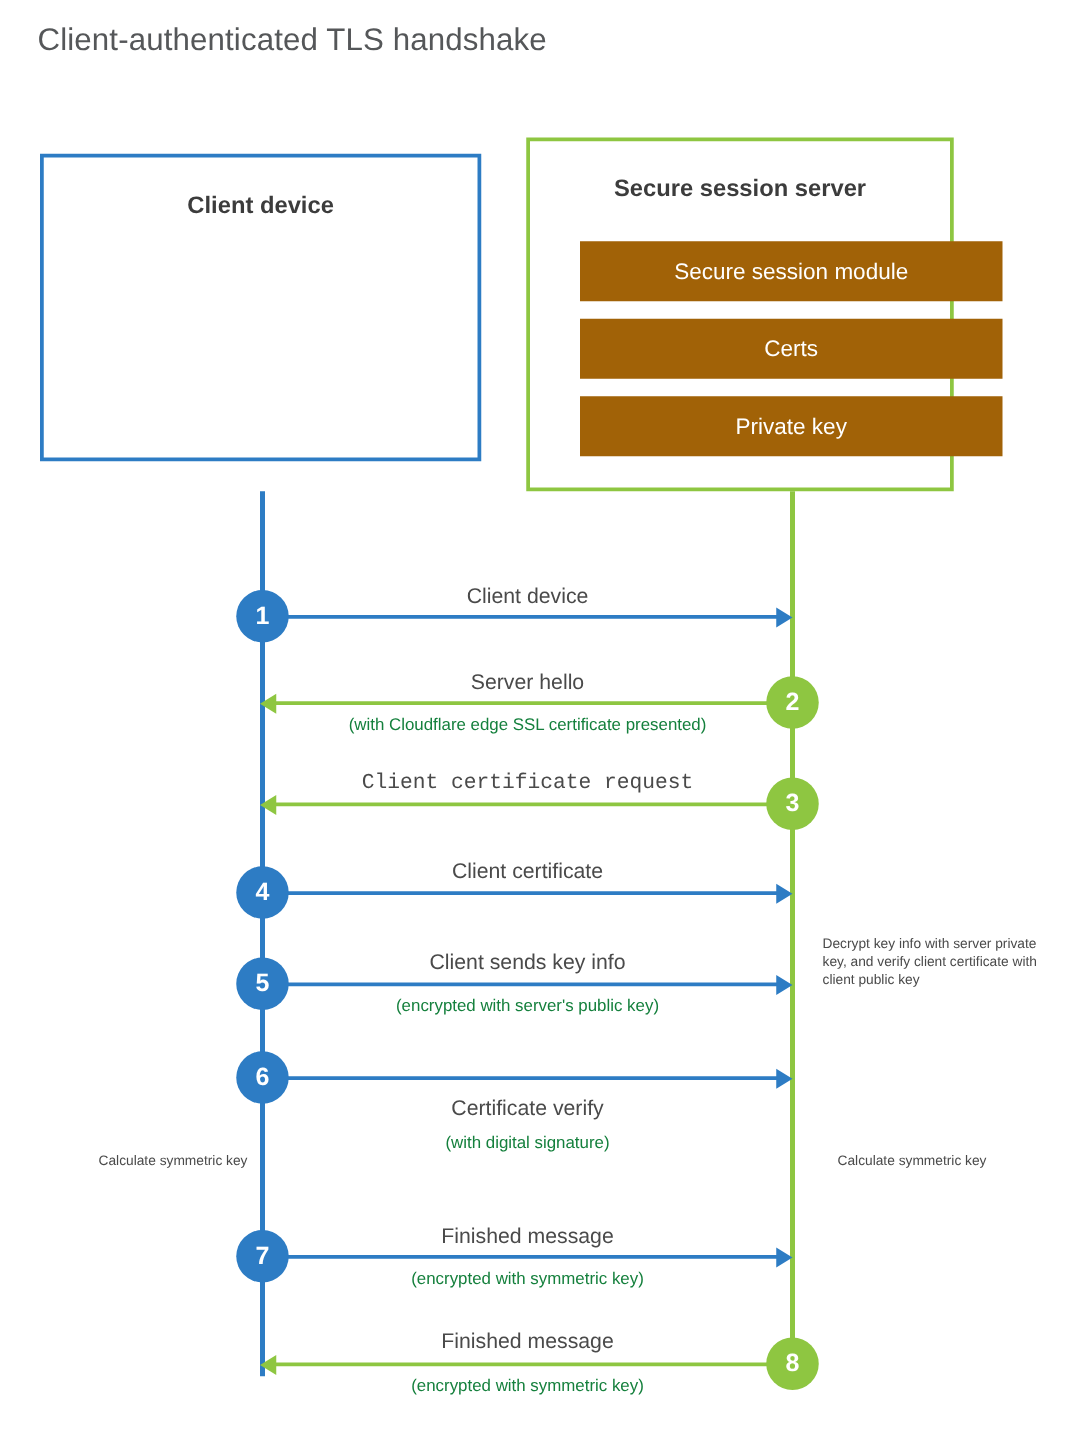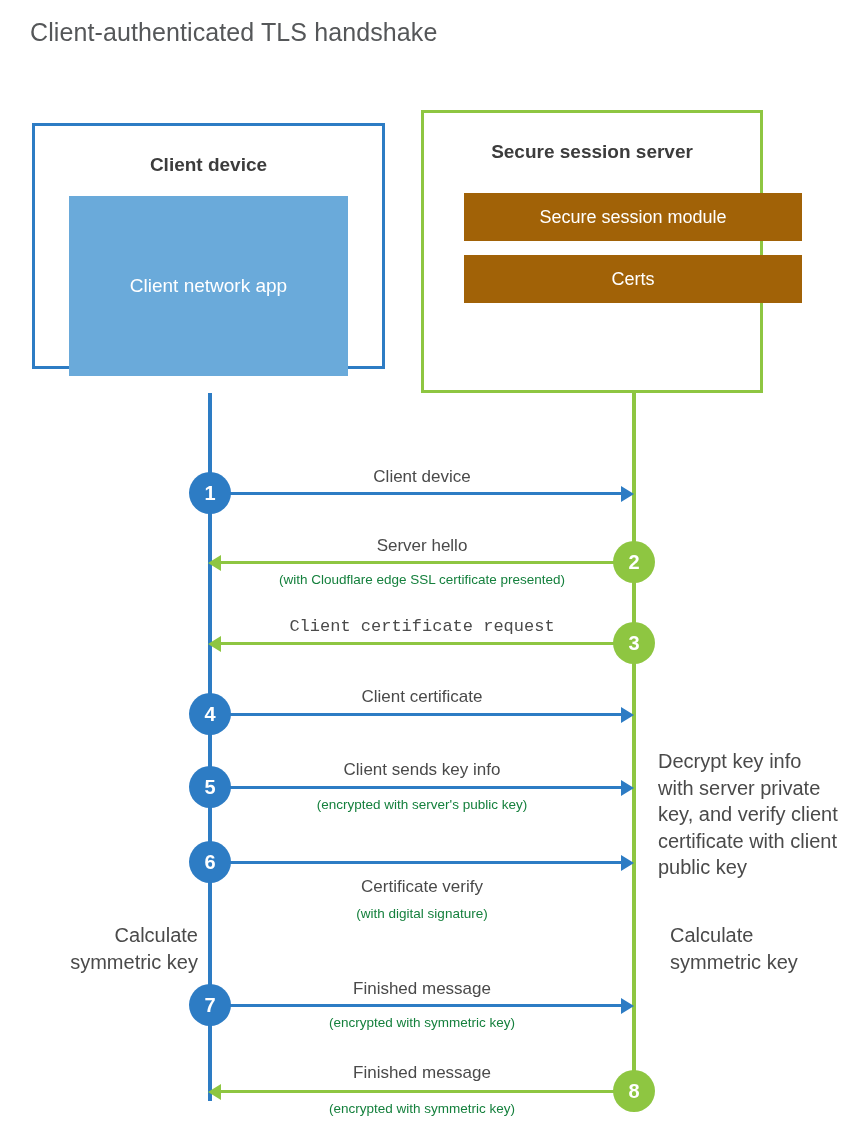--- a/index.html
+++ b/index.html
@@ -167,21 +167,21 @@
     position: absolute;
     text-align: center;
     font-size: 13.5px;
     color: #15803d;
     white-space: nowrap;
   }
 
   
   .side-note {
     position: absolute;
-    font-size: 20px;
+    font-size: 11px;
     line-height: 1.33;
     color: #4a4a4a;
   }
   #note-decrypt {
     left: 658px;
     top: 748px;
     width: 180px;
     text-align: left;
   }
   #note-calc-client {
@@ -197,27 +197,27 @@
     text-align: left;
   }
 </style>
 </head>
 <body>
 
 <div id="diagram-title">Client-authenticated TLS handshake</div>
 
 <div class="party-box" id="client-device-box">
   <div class="party-title">Client device</div>
-  <div id="client-network-app">Client network app</div>
 </div>
 
 <div class="party-box" id="secure-session-server-box">
   <div class="party-title">Secure session server</div>
   <div class="server-bar" id="server-bar-0">Secure session module</div>
   <div class="server-bar" id="server-bar-1">Certs</div>
+  <div class="server-bar" id="server-bar-2">Private key</div>
 </div>
 
 <div class="lifeline" id="client-lifeline"></div>
 <div class="lifeline" id="server-lifeline"></div>
 
 <div class="msg-label" style="left:210px; top:467px; width:424px;">Client device</div>
 <div class="msg-line blue" style="left:210px; top:492px; width:412px;"></div>
 <div class="arrowhead right blue" style="left:621px; top:485.5px;"></div>
 <div class="step-badge blue" style="left:189px; top:472px;">1</div>
 

